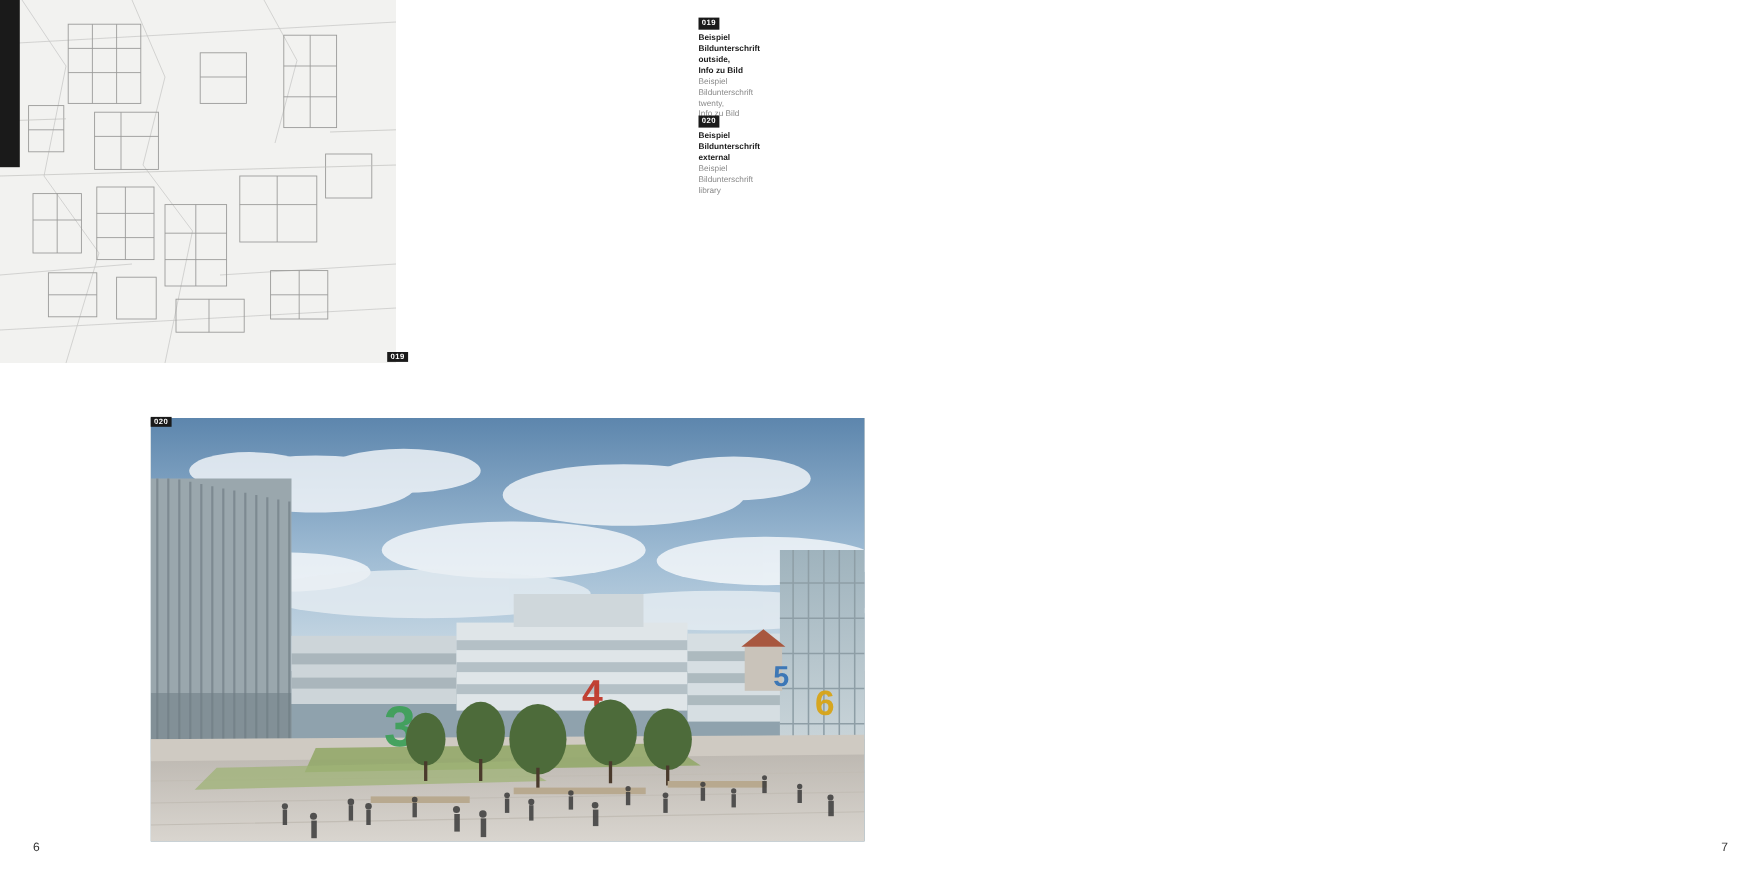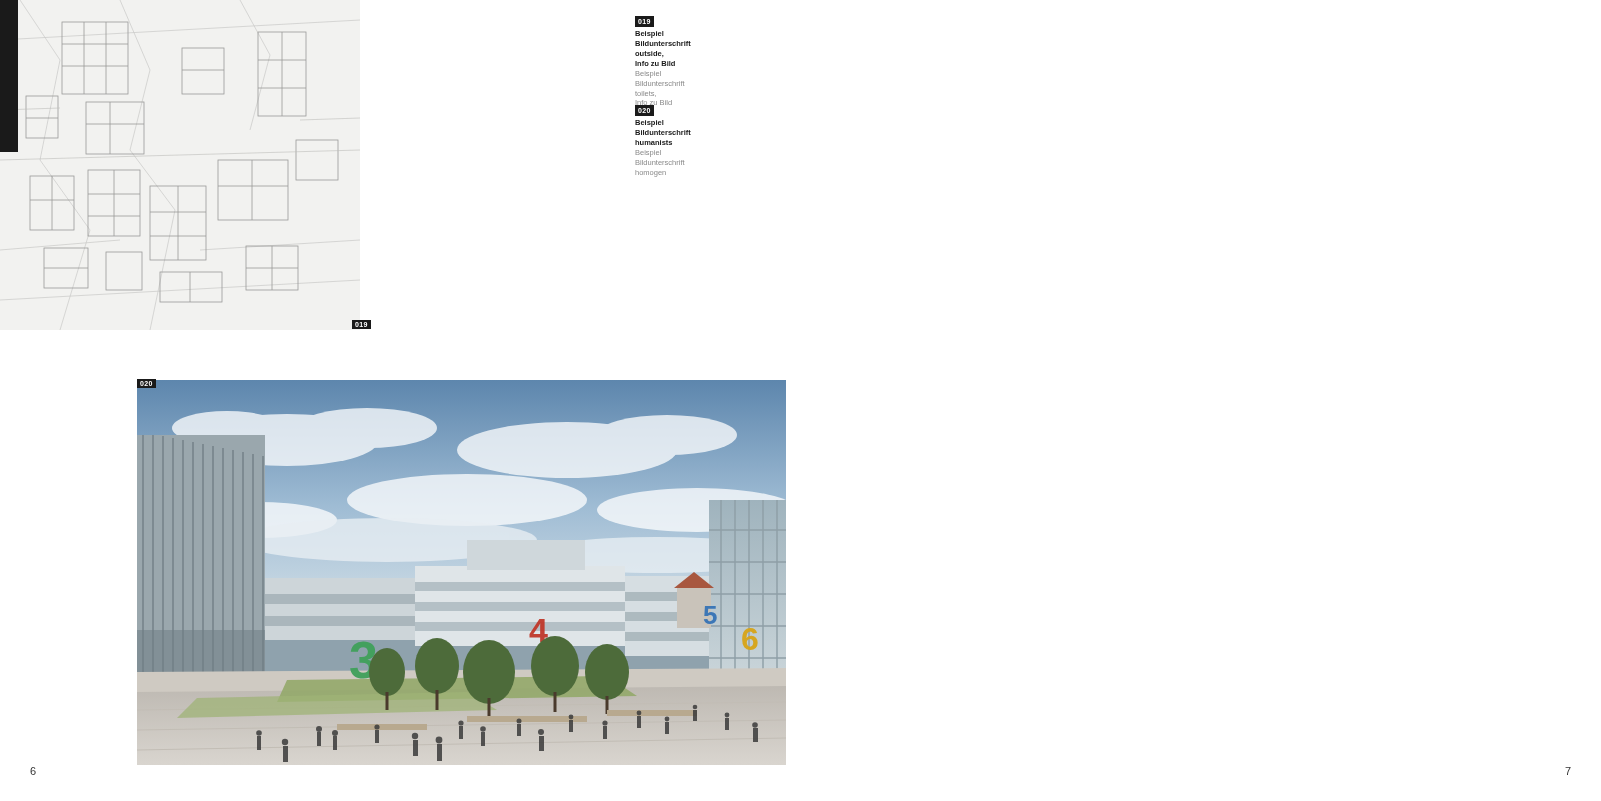--- a/index.html
+++ b/index.html
@@ -205,36 +205,36 @@
       <span class="caption-num">019</span>
       <div class="caption-strong">
         <div>Beispiel</div>
         <div>Bildunterschrift</div>
         <div>outside,</div>
         <div>Info zu Bild</div>
       </div>
       <div class="caption-grey">
         <div>Beispiel</div>
         <div>Bildunterschrift</div>
-        <div>toilets,</div>
+        <div>twenty,</div>
         <div>Info zu Bild</div>
       </div>
     </div>
 
     <div class="caption-block cap-020">
       <span class="caption-num">020</span>
       <div class="caption-strong">
         <div>Beispiel</div>
         <div>Bildunterschrift</div>
-        <div>humanists</div>
+        <div>external</div>
       </div>
       <div class="caption-grey">
         <div>Beispiel</div>
         <div>Bildunterschrift</div>
-        <div>homogen</div>
+        <div>library</div>
       </div>
     </div>
 
     <div class="photo-tag">020</div>
     <div class="photo-block">
       <svg width="649" height="385" viewBox="0 0 649 385">
         <defs>
           <linearGradient id="sky" x1="0" y1="0" x2="0" y2="1">
             <stop offset="0%" stop-color="#5d86ad"></stop>
             <stop offset="55%" stop-color="#9fbcd4"></stop>

